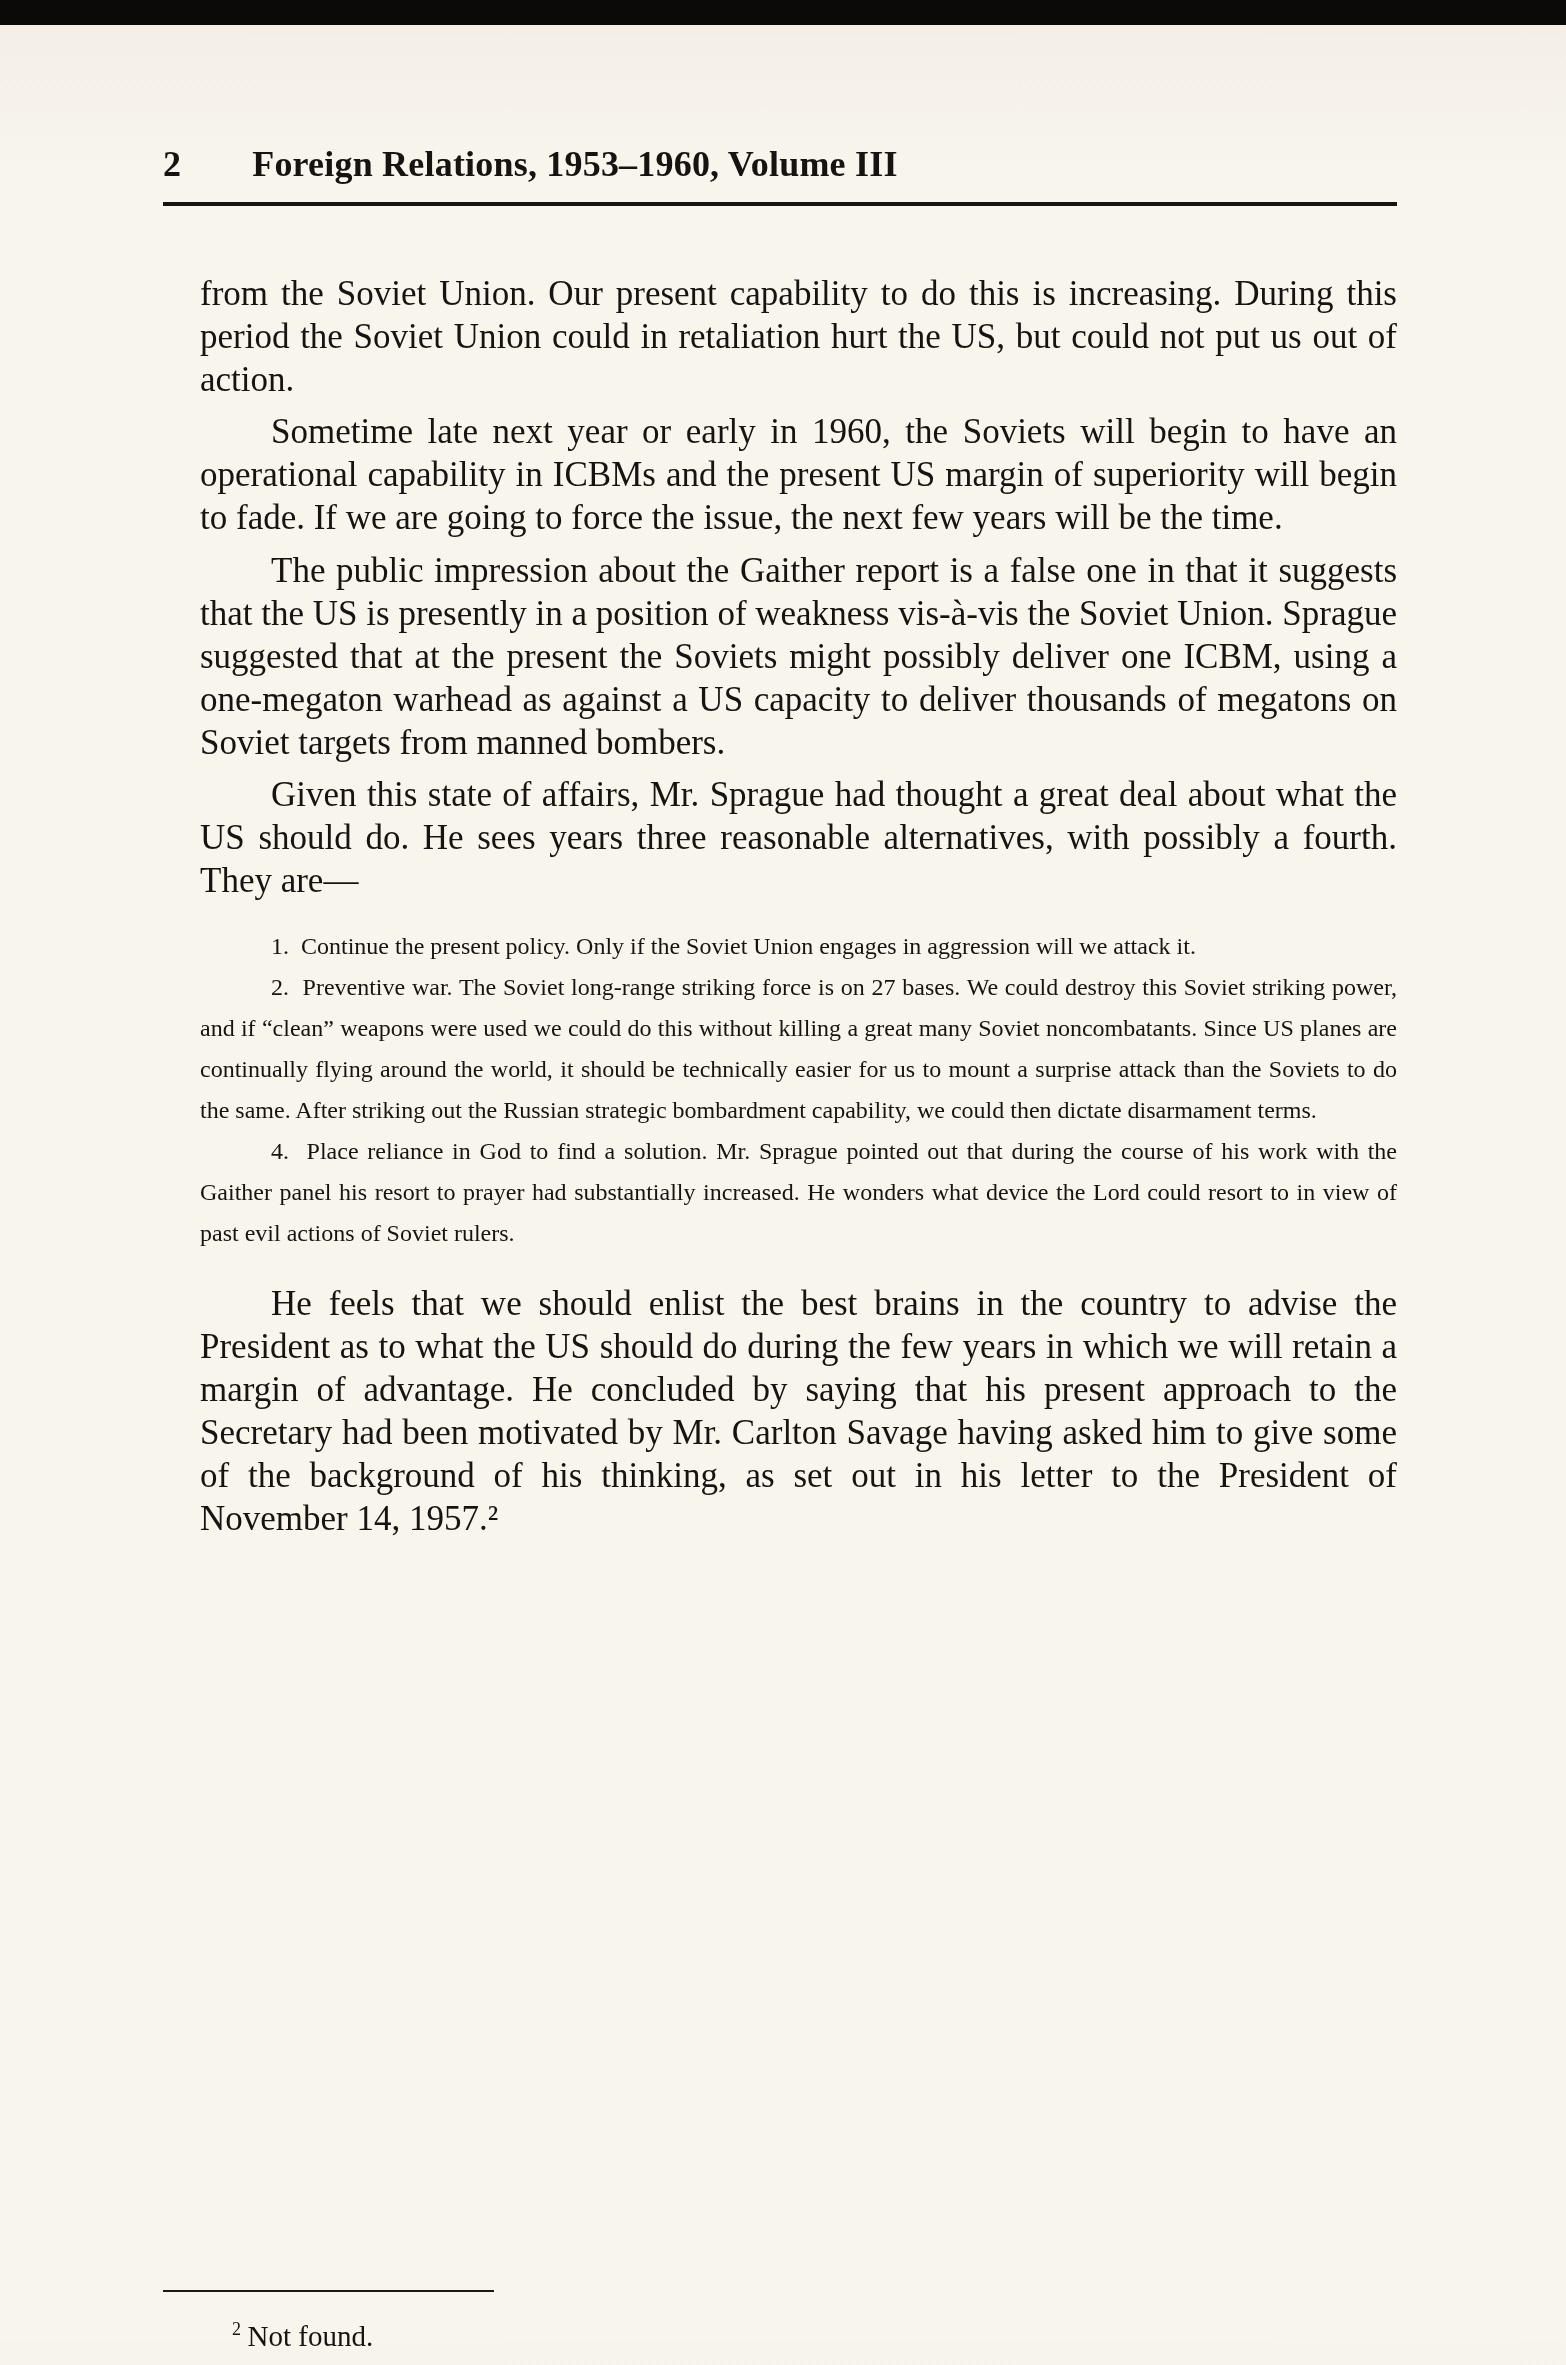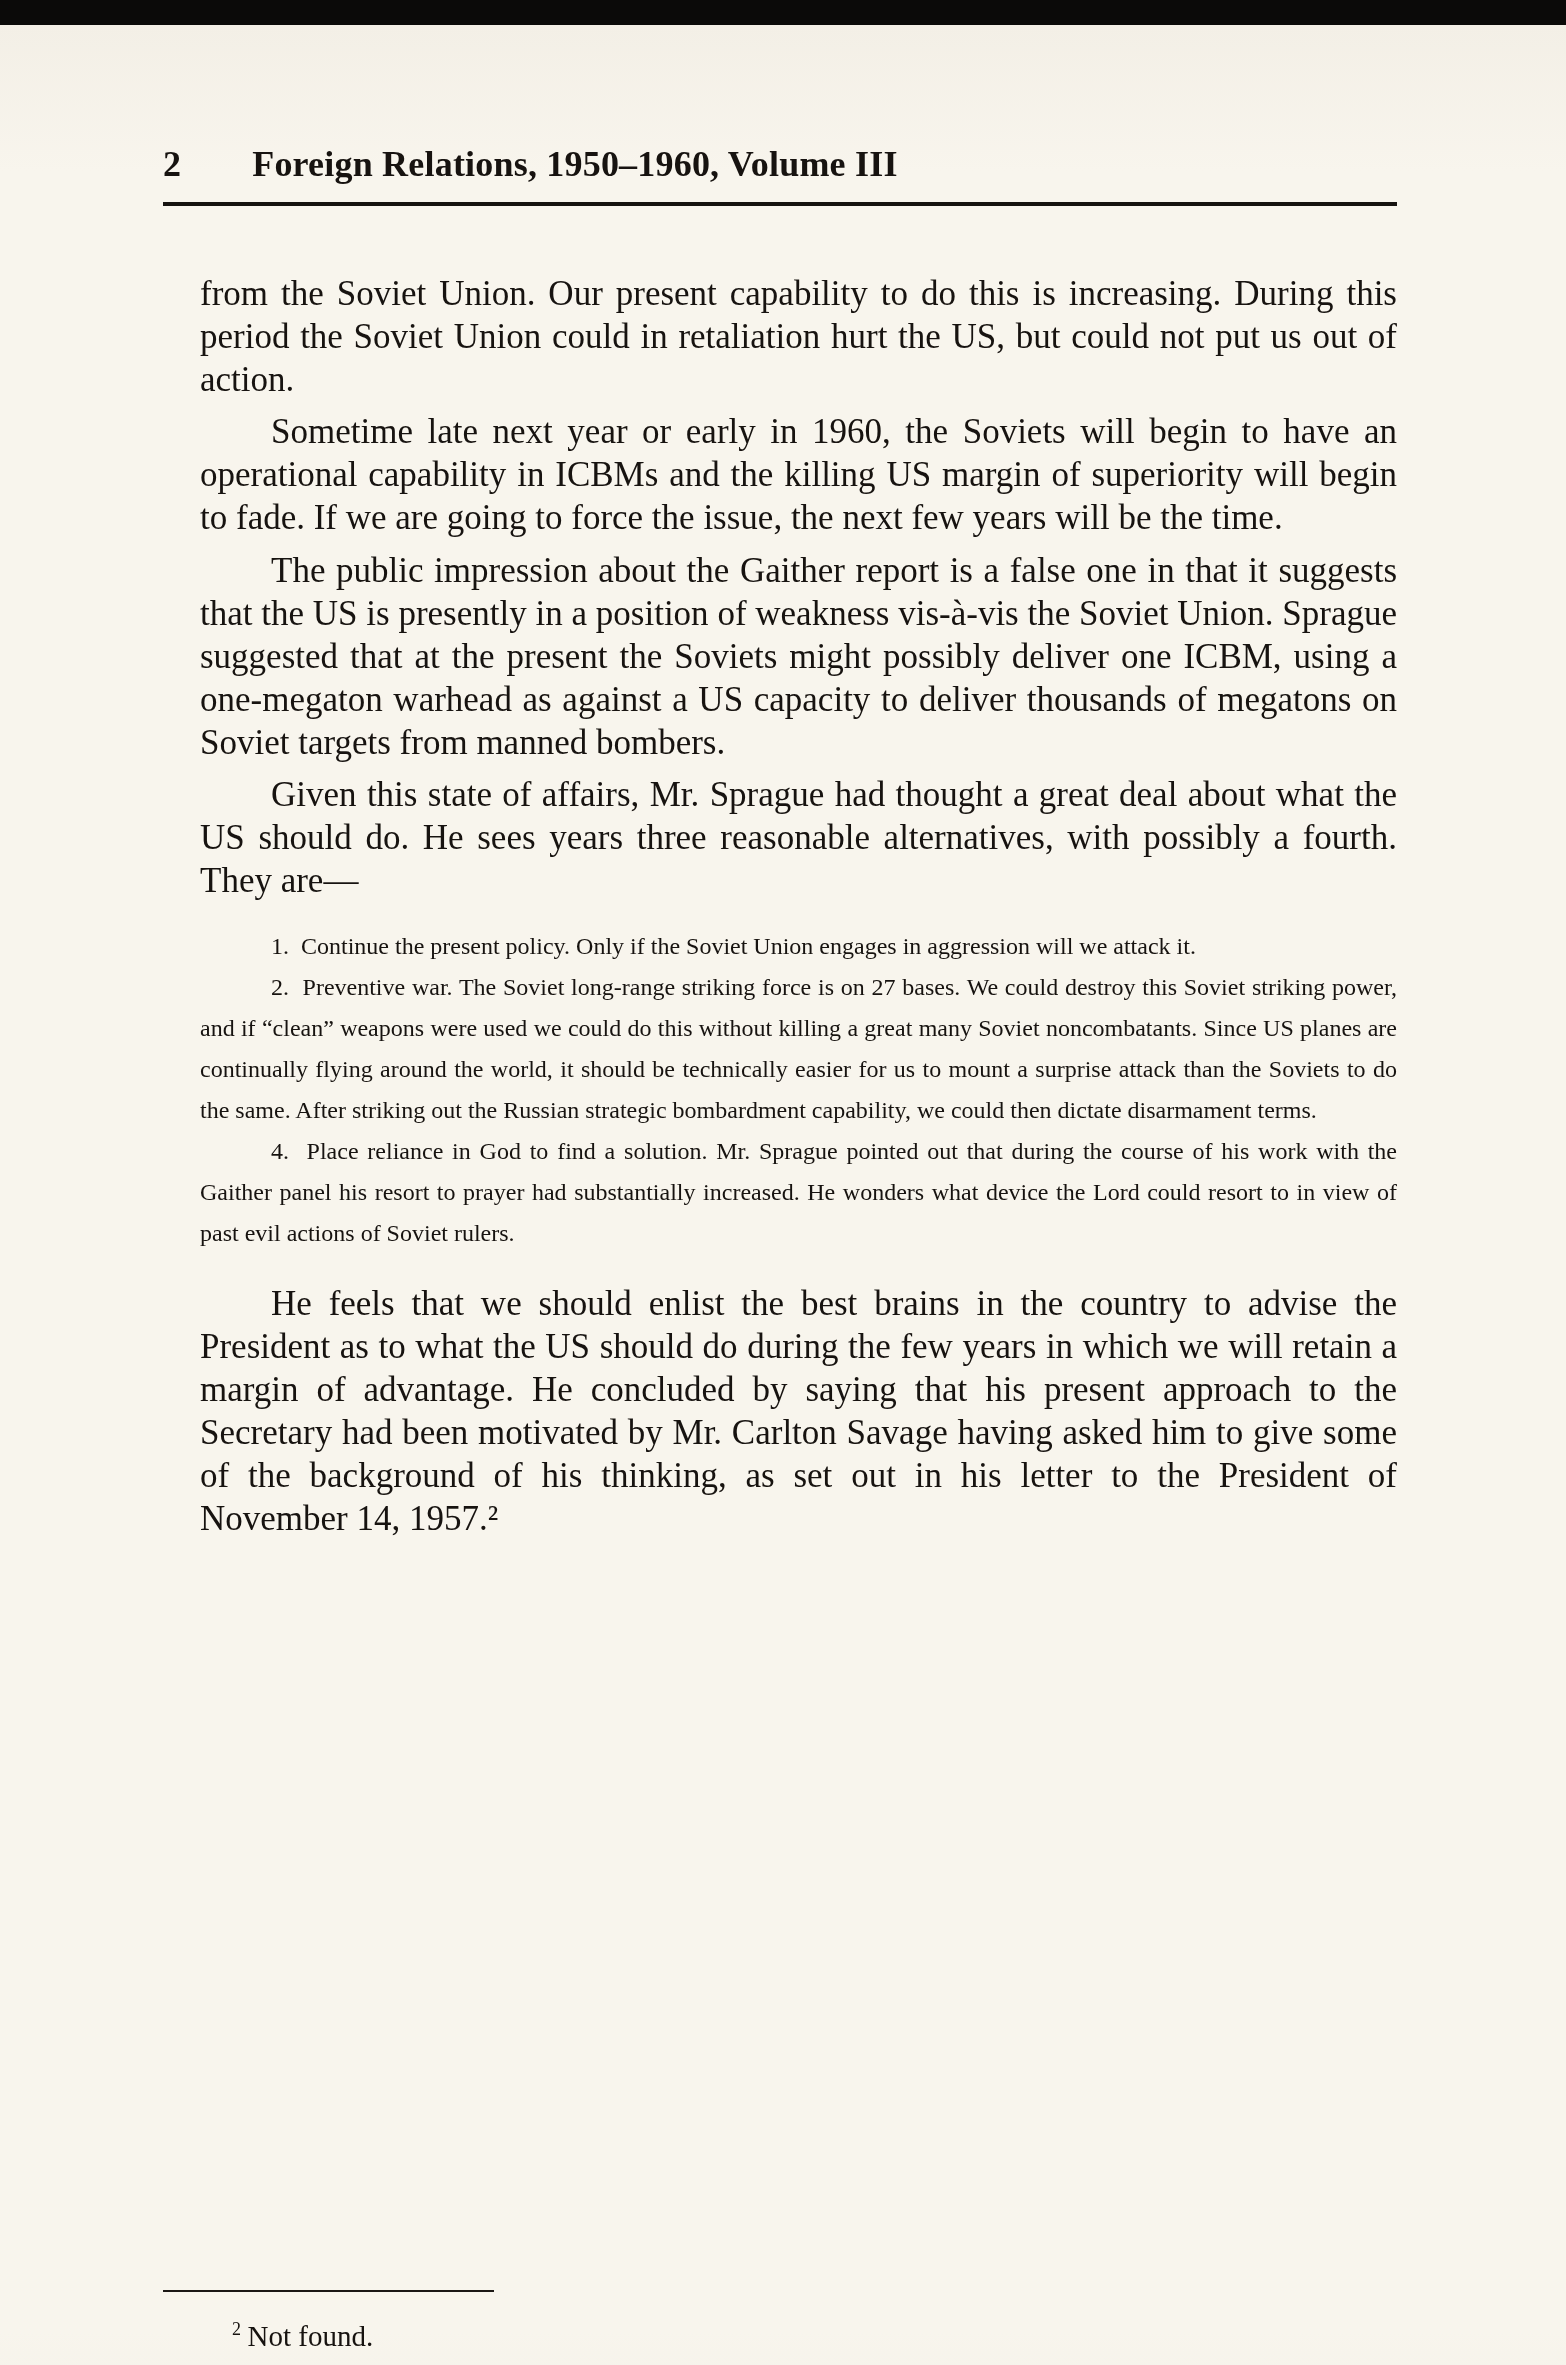--- a/index.html
+++ b/index.html
@@ -88,28 +88,28 @@
     margin-right: 6.6px;
   }
 </style>
 </head>
 <body>
 
 <div class="paper">
 
   <header class="page-header">
     <span class="pagenum">2</span>
-    <span class="booktitle">Foreign Relations, 1950–1960, Volume III</span>
+    <span class="booktitle">Foreign Relations, 1953–1960, Volume III</span>
   </header>
 
   <div class="header-rule"></div>
 
   <main class="page-body">
     <p class="no-indent">from the Soviet Union. Our present capability to do this is increasing. During this period the Soviet Union could in retaliation hurt the US, but could not put us out of action.</p>
-    <p class="indent">Sometime late next year or early in 1960, the Soviets will begin to have an operational capability in ICBMs and the killing US margin of superiority will begin to fade. If we are going to force the issue, the next few years will be the time.</p>
+    <p class="indent">Sometime late next year or early in 1960, the Soviets will begin to have an operational capability in ICBMs and the present US margin of superiority will begin to fade. If we are going to force the issue, the next few years will be the time.</p>
     <p class="indent">The public impression about the Gaither report is a false one in that it suggests that the US is presently in a position of weakness vis-à-vis the Soviet Union. Sprague suggested that at the present the Soviets might possibly deliver one ICBM, using a one-megaton warhead as against a US capacity to deliver thousands of megatons on Soviet targets from manned bombers.</p>
     <p class="indent">Given this state of affairs, Mr. Sprague had thought a great deal about what the US should do. He sees years three reasonable alternatives, with possibly a fourth. They are—</p>
 
     <div class="list-block">
       <p>1.&nbsp;&nbsp;Continue the present policy. Only if the Soviet Union engages in aggression will we attack it.</p>
       <p>2.&nbsp;&nbsp;Preventive war. The Soviet long-range striking force is on 27 bases. We could destroy this Soviet striking power, and if “clean” weapons were used we could do this without killing a great many Soviet noncombatants. Since US planes are continually flying around the world, it should be technically easier for us to mount a surprise attack than the Soviets to do the same. After striking out the Russian strategic bombardment capability, we could then dictate disarmament terms.</p>
       <p>4.&nbsp;&nbsp;Place reliance in God to find a solution. Mr. Sprague pointed out that during the course of his work with the Gaither panel his resort to prayer had substantially increased. He wonders what device the Lord could resort to in view of past evil actions of Soviet rulers.</p>
     </div>
 
     <p class="indent">He feels that we should enlist the best brains in the country to advise the President as to what the US should do during the few years in which we will retain a margin of advantage. He concluded by saying that his present approach to the Secretary had been motivated by Mr. Carlton Savage having asked him to give some of the background of his thinking, as set out in his letter to the President of November 14, 1957.²</p>

